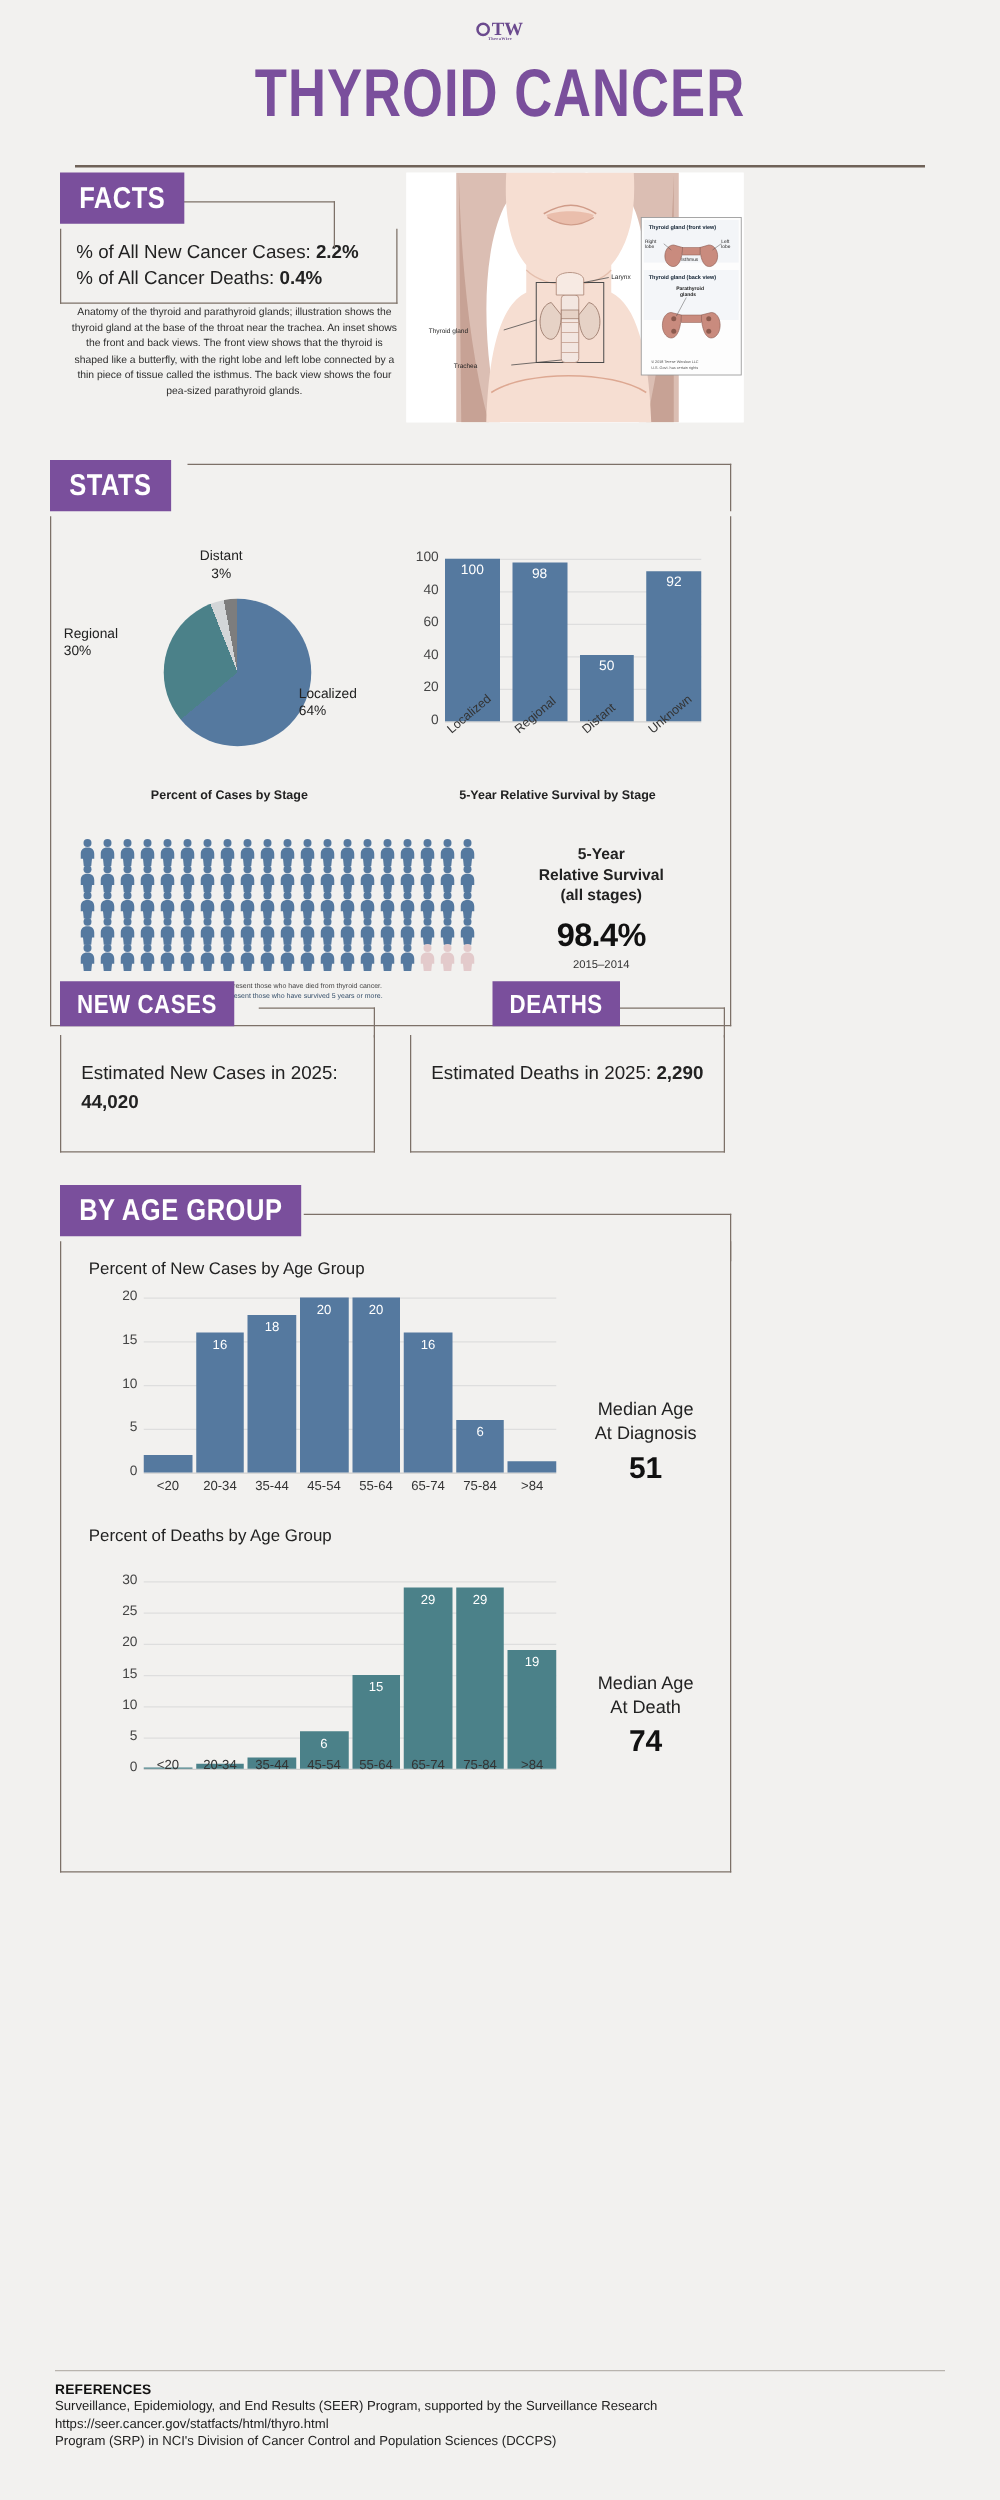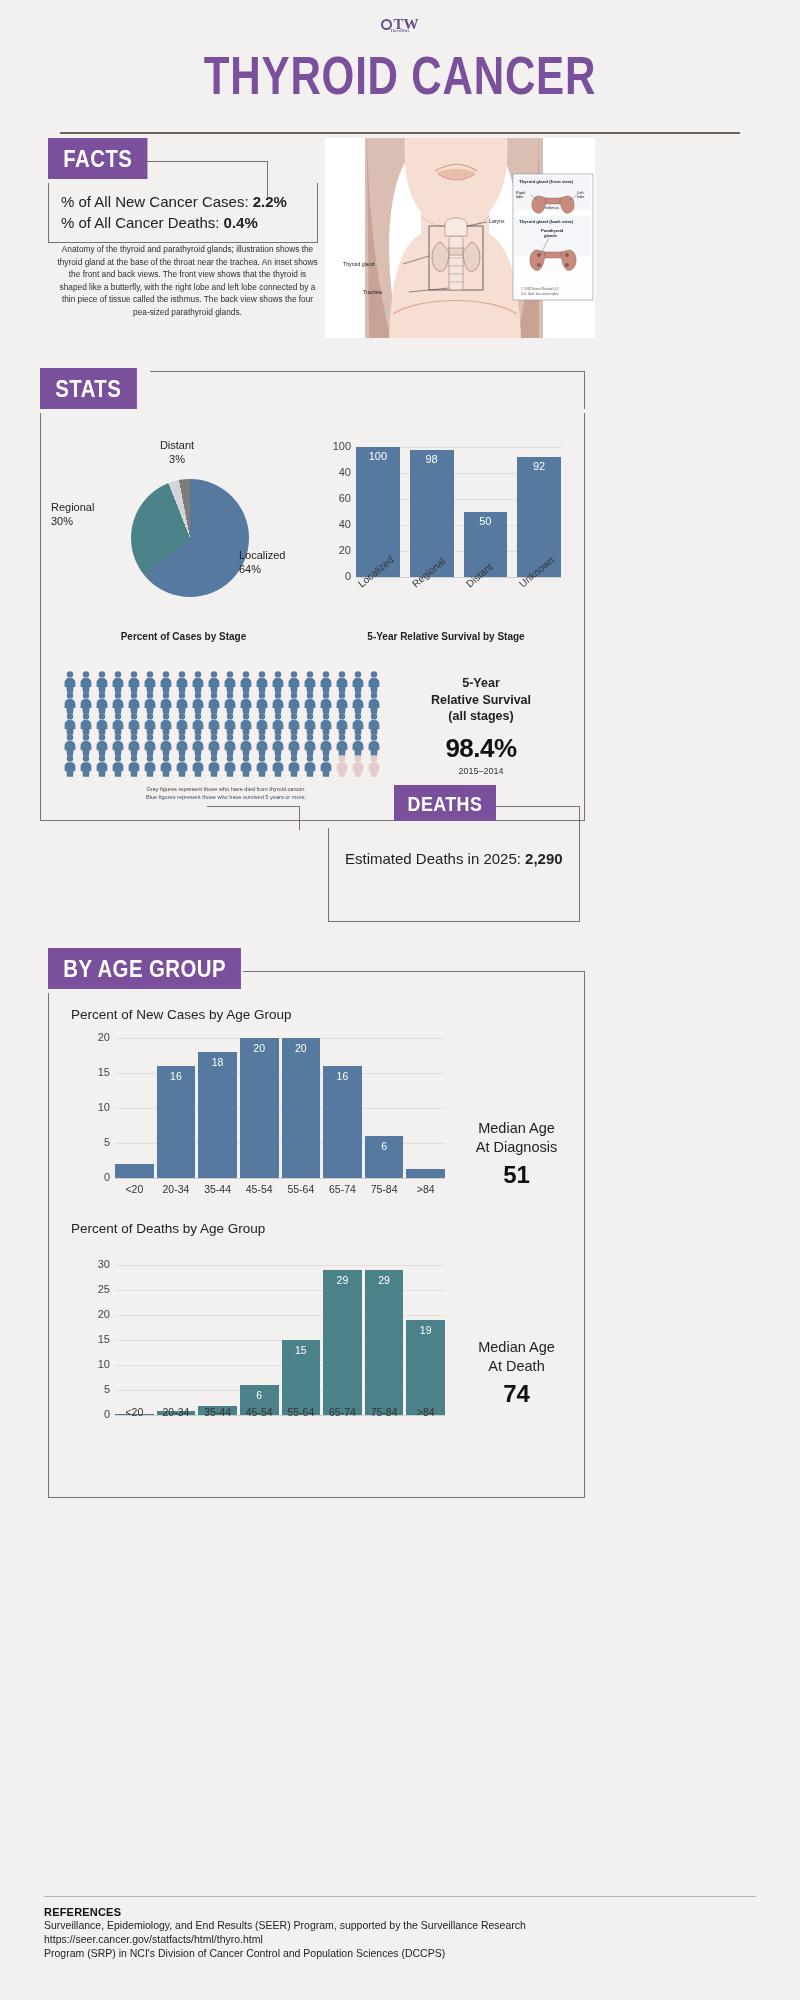--- a/index.html
+++ b/index.html
@@ -290,21 +290,21 @@
           <div class="gridline" style="top:130px; background:#cfcfcf;">
               <span class="ytick">0</span>
             </div>
           <div class="sv-bars">
             <div class="sv-bar" style="height:130px;">
                 <span>100</span>
               </div>
             <div class="sv-bar" style="height:127.4px;">
                 <span>98</span>
               </div>
-            <div class="sv-bar" style="height:65px;">
+            <div class="sv-bar" style="height:53px;">
                 <span>50</span>
               </div>
             <div class="sv-bar" style="height:119.6px;">
                 <span>92</span>
               </div>
           </div>
         </div>
         <div class="sv-xlab">
           <div>Localized</div>
           <div>Regional</div>
@@ -453,20 +453,31 @@
         </div>
         <div class="t2">98.4%</div>
         <div class="t3">2015–2014</div>
       </div>
 
     </div>
   </div>
   <div class="stats-chip-line"></div>
   <div class="chip-right" style="left:584px; top:371px; height:38px;"></div>
 
+  <div class="nc-wrap">
+    <div style="height:44px;">
+      <span class="chip small">NEW CASES</span>
+    </div>
+    <div class="kbox">
+      <p>
+        <span>Estimated New Cases in 2025:</span>
+        <b>44,020</b>
+      </p>
+    </div>
+  </div>
   <div class="chip-rule" style="left:207px; top:806px; width:93px;"></div>
   <div class="chip-right" style="left:299px; top:806px; height:24px;"></div>
 
   <div class="dt-wrap">
     <div style="height:44px;text-align:center;">
       <span class="chip small">DEATHS</span>
     </div>
     <div class="kbox">
       <p>
         <span>Estimated Deaths in 2025:</span>

